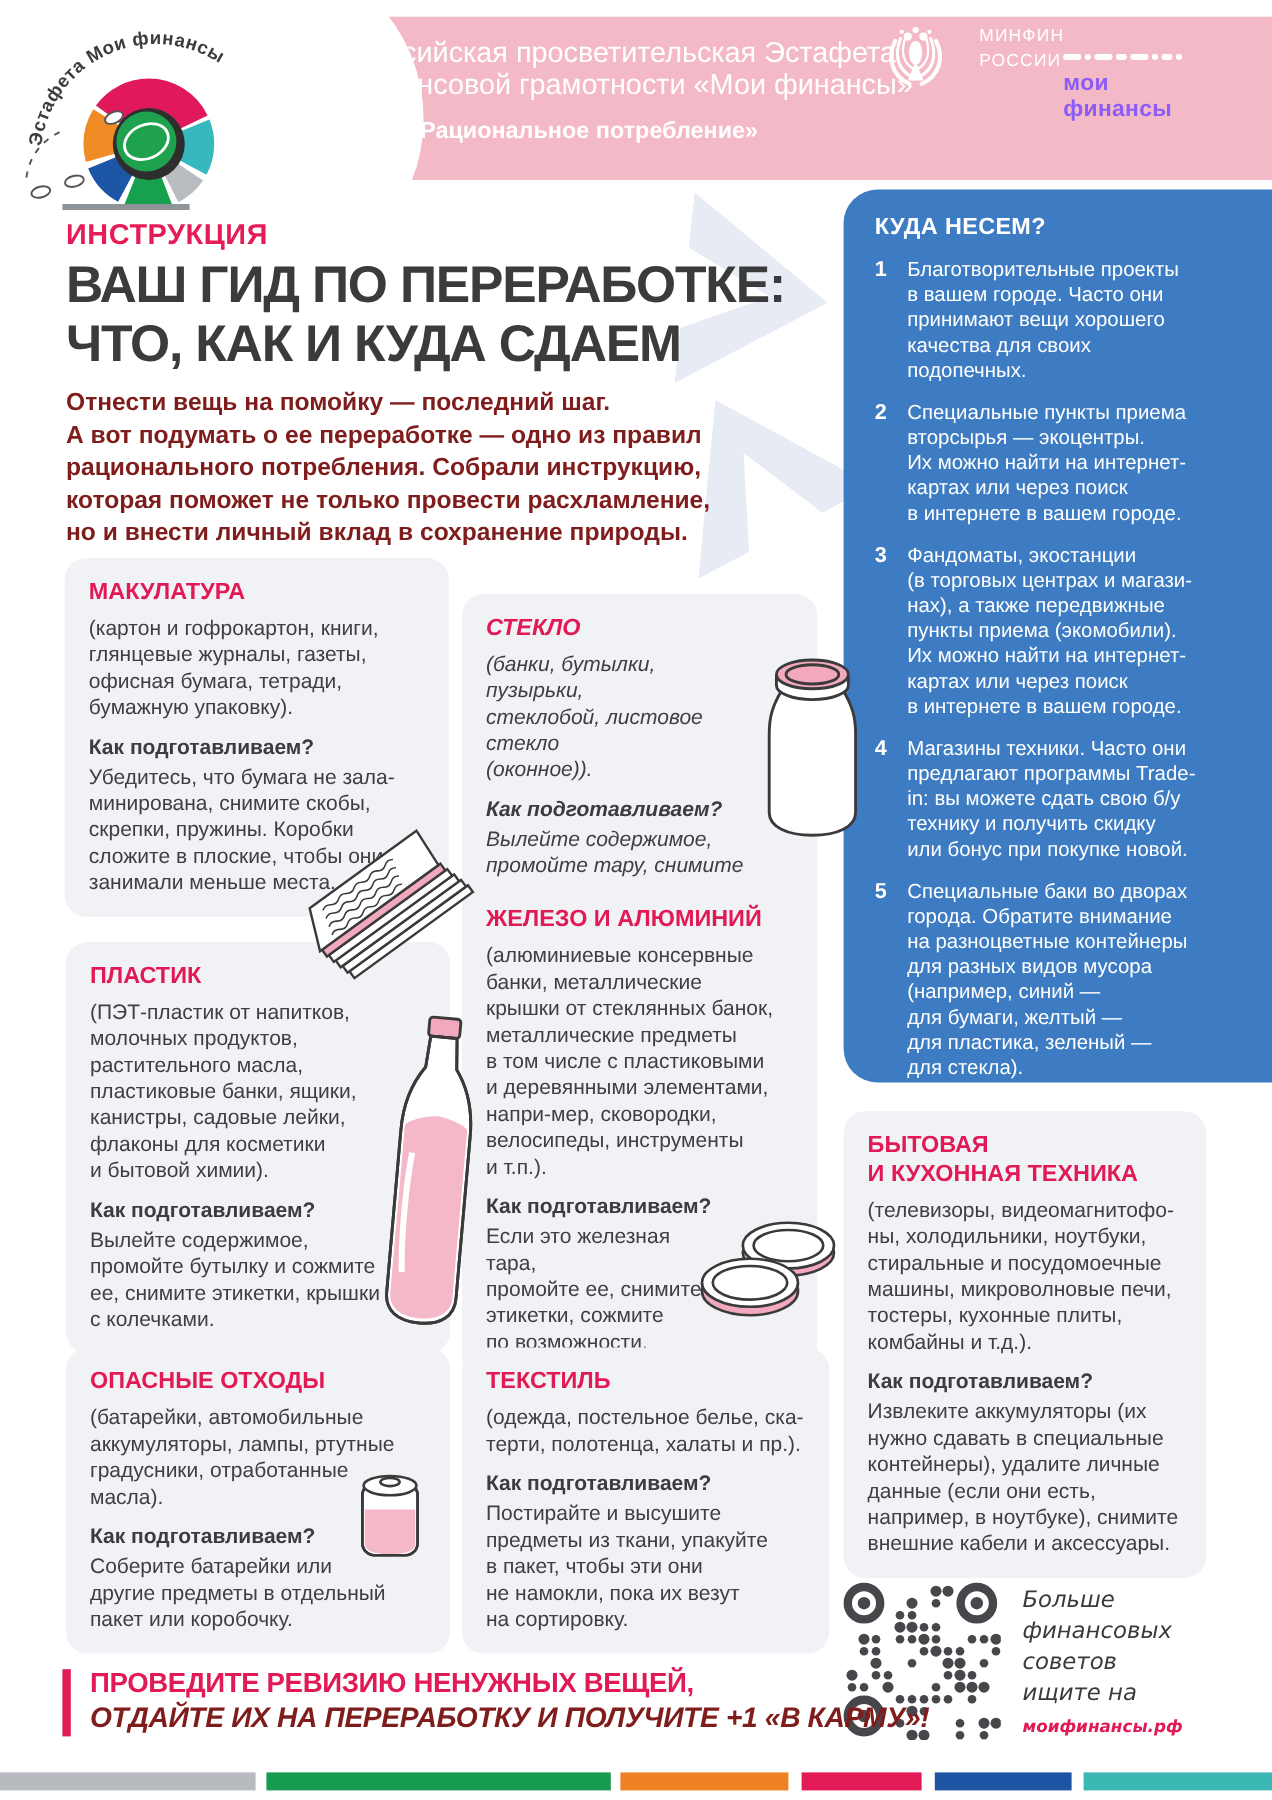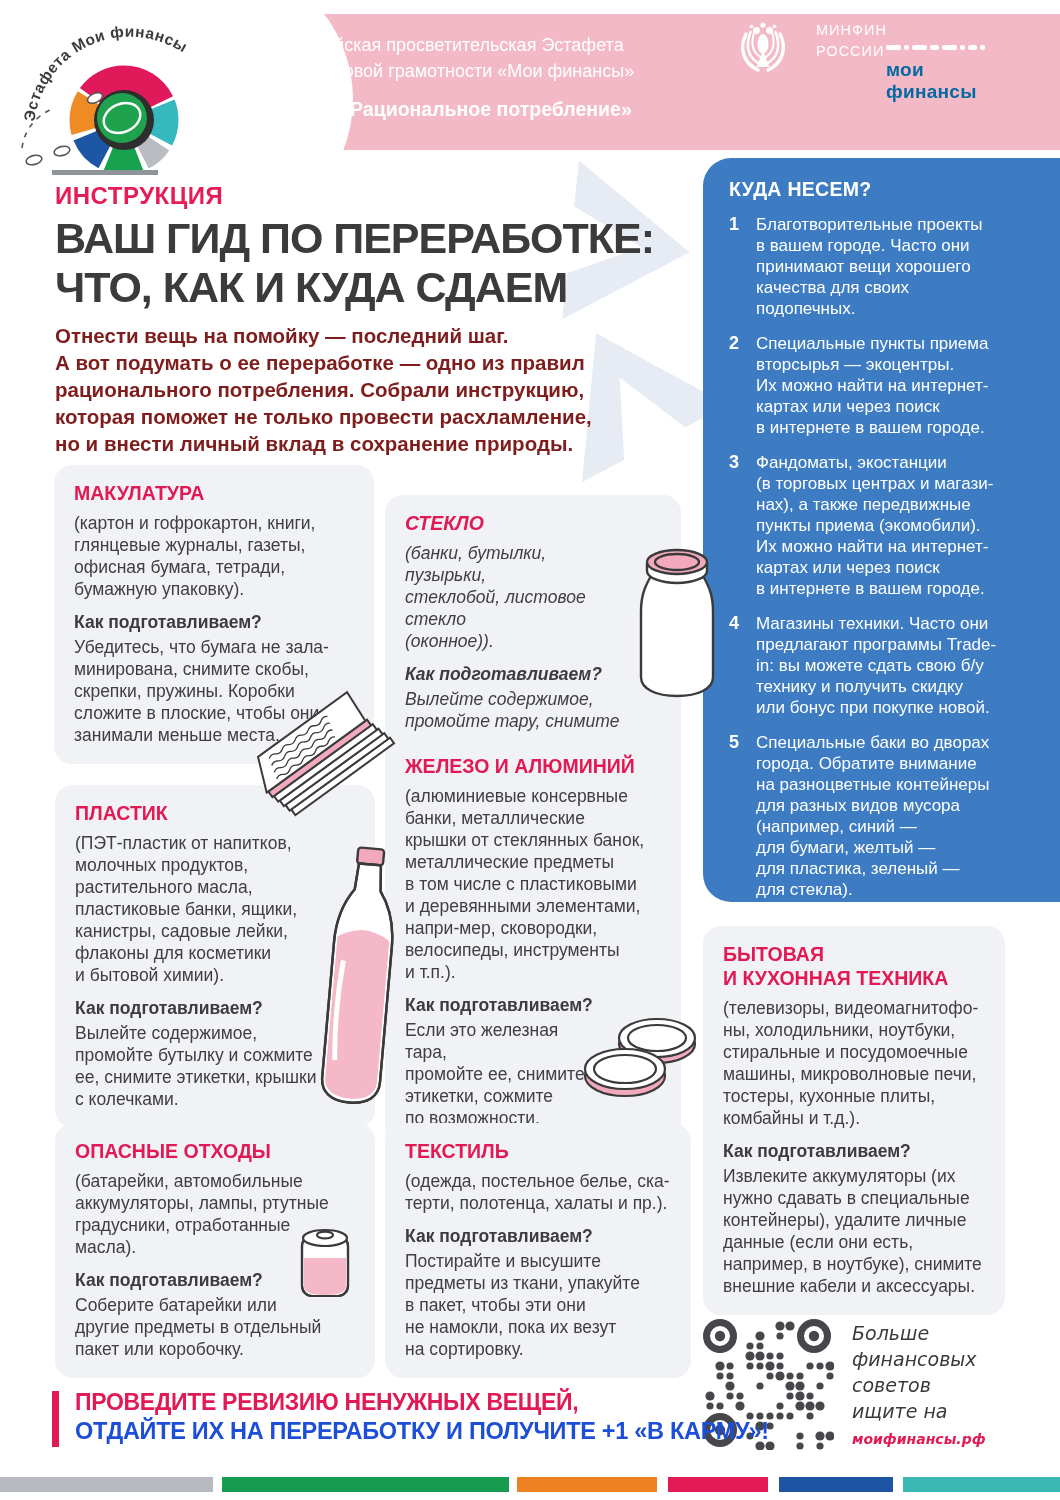--- a/index.html
+++ b/index.html
@@ -2,30 +2,30 @@
 <html><head>
 <meta charset="utf-8">
 <style>
   html,body{margin:0;padding:0;}
   body{font-family:"Liberation Sans","DejaVu Sans",sans-serif;background:#ffffff;}
   .page{position:relative;width:1060px;height:1500px;background:#ffffff;overflow:hidden;}
 
   
   .banner{position:absolute;left:108px;top:14px;right:0;height:136px;background:#f4b9c6;border-radius:80px 0 0 80px;z-index:1;}
   .banner-cut{position:absolute;left:-35px;top:-55px;width:280px;height:280px;border-radius:50%;background:#ffffff;z-index:2;}
-  .banner-text{position:absolute;left:255px;top:32px;z-index:4;color:#ffffff;font-size:18px;line-height:26px;}
+  .banner-text{position:absolute;left:255px;top:32px;z-index:4;color:#ffffff;font-size:24px;line-height:26px;}
   .banner-stage{position:absolute;left:255px;top:98px;z-index:4;color:#ffffff;font-size:19.5px;}
   .banner-stage b{font-weight:bold;}
   .logo-wrap{position:absolute;left:12px;top:8px;width:235px;height:175px;z-index:5;}
   .minfin{position:absolute;left:737px;top:20px;z-index:4;display:flex;align-items:flex-start;gap:27px;}
   .minfin-txt{color:#fff;font-size:14.5px;letter-spacing:1px;line-height:21px;font-weight:500;}
   .brand{position:absolute;left:886px;top:44px;z-index:4;width:120px;}
   .brand-dashes{display:flex;gap:3px;align-items:center;height:6px;margin-bottom:9px;}
   .brand-dashes i{display:block;height:5px;background:#fff;border-radius:2px;}
-  .brand-name{color:#0369a1;font-size:19px;font-weight:bold;letter-spacing:0.3px;}
+  .brand-name{color:#8b5cf6;font-size:19px;font-weight:bold;letter-spacing:0.3px;}
 
   
   .kicker{position:absolute;left:55px;top:182px;font-size:24px;font-weight:bold;color:#e61c57;letter-spacing:0.5px;z-index:3;}
   .main-title{position:absolute;left:55px;top:214px;font-size:43px;line-height:49px;font-weight:bold;color:#3b3b3d;letter-spacing:-1px;white-space:pre-line;z-index:3;}
   .intro{position:absolute;left:55px;top:322px;width:640px;font-size:20.5px;line-height:27px;font-weight:bold;color:#7f1d1d;white-space:pre-line;z-index:3;}
   .watermark{position:absolute;left:538px;top:186px;width:185px;height:285px;z-index:0;}
   .chev{position:absolute;background:#e7ebf4;}
   .chev1{left:12px;top:0px;width:160px;height:120px;transform:rotate(96deg);clip-path:polygon(50% 0,100% 100%,71% 100%,50% 40%,29% 100%,0 100%);}
   .chev2{left:5px;top:140px;width:165px;height:125px;transform:rotate(-28deg);clip-path:polygon(50% 0,100% 100%,71% 100%,50% 40%,29% 100%,0 100%);}
 
@@ -50,21 +50,21 @@
   .panel-txt{font-size:17px;line-height:21px;white-space:pre-line;}
 
   
   .qr-wrap{position:absolute;left:700px;top:1316px;width:134px;height:134px;z-index:2;}
   .qr-caption{position:absolute;left:852px;top:1320px;z-index:2;font-style:italic;font-size:19px;line-height:26px;color:#3a3a3e;font-family:"DejaVu Sans",sans-serif;}
   .qr-link{font-size:14px;font-weight:bold;color:#e11a55;margin-top:2px;font-style:italic;}
 
   
   .foot-bar{position:absolute;left:52px;top:1391px;width:7px;height:56px;background:#e11a55;z-index:2;}
   .foot-line1{position:absolute;left:75px;top:1389px;font-size:23px;font-weight:bold;color:#e11a55;letter-spacing:-0.3px;z-index:2;}
-  .foot-line2{position:absolute;left:75px;top:1418px;font-size:23.5px;font-weight:bold;color:#1d4ed8;letter-spacing:-0.3px;z-index:2;}
+  .foot-line2{position:absolute;left:75px;top:1418px;font-size:23.5px;font-weight:bold;color:#7f1d1d;letter-spacing:-0.3px;z-index:2;font-style:italic;}
 
   .stripe{position:absolute;top:1477px;height:15px;z-index:2;}
   .st-gray{left:0;width:213px;background:#b7babe;}
   .st-green{left:222px;width:287px;background:#179b50;}
   .st-orange{left:517px;width:140px;background:#ee8222;}
   .st-pink{left:668px;width:100px;background:#e21a56;}
   .st-blue{left:779px;width:114px;background:#1d55a4;}
   .st-teal{left:903px;width:157px;background:#3cb8b4;}
 
   .illo{position:absolute;z-index:3;}

